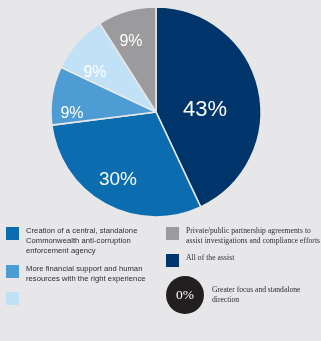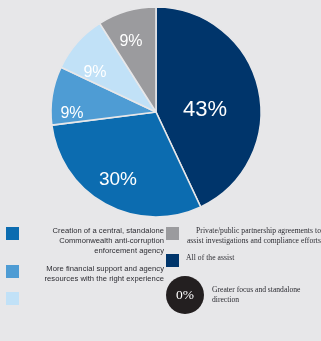--- a/index.html
+++ b/index.html
@@ -47,21 +47,20 @@
     position: absolute;
     top: 0;
   }
   #legend-col-left  { left: 6px;   width: 158px; }
   #legend-col-right { left: 166px; width: 155px; font-family: Liberation Serif, serif; }
 
   .legend-item {
     display: flex;
     align-items: flex-start;
     margin-bottom: 7px;
-    text-align: right;
   }
   .swatch {
     width: 13px;
     height: 13px;
     flex: 0 0 13px;
     margin-top: 1px;
     margin-right: 7px;
   }
   .legend-text {
     font-size: 7.6px;
@@ -117,21 +116,21 @@
 
   <div class="legend-col" id="legend-col-left">
 
     <div class="legend-item">
       <span class="swatch" style="background: rgb(12, 108, 176);"></span>
       <span class="legend-text">Creation of a central, standalone Commonwealth anti-corruption enforcement agency</span>
     </div>
 
     <div class="legend-item">
       <span class="swatch" style="background: rgb(78, 156, 212);"></span>
-      <span class="legend-text">More financial support and agency resources with the right experience</span>
+      <span class="legend-text">More financial support and human resources with the right experience</span>
     </div>
 
     <div class="legend-item">
       <span class="swatch" style="background: rgb(193, 225, 247);"></span>
     </div>
 
   </div>
 
   <div class="legend-col" id="legend-col-right">
 

